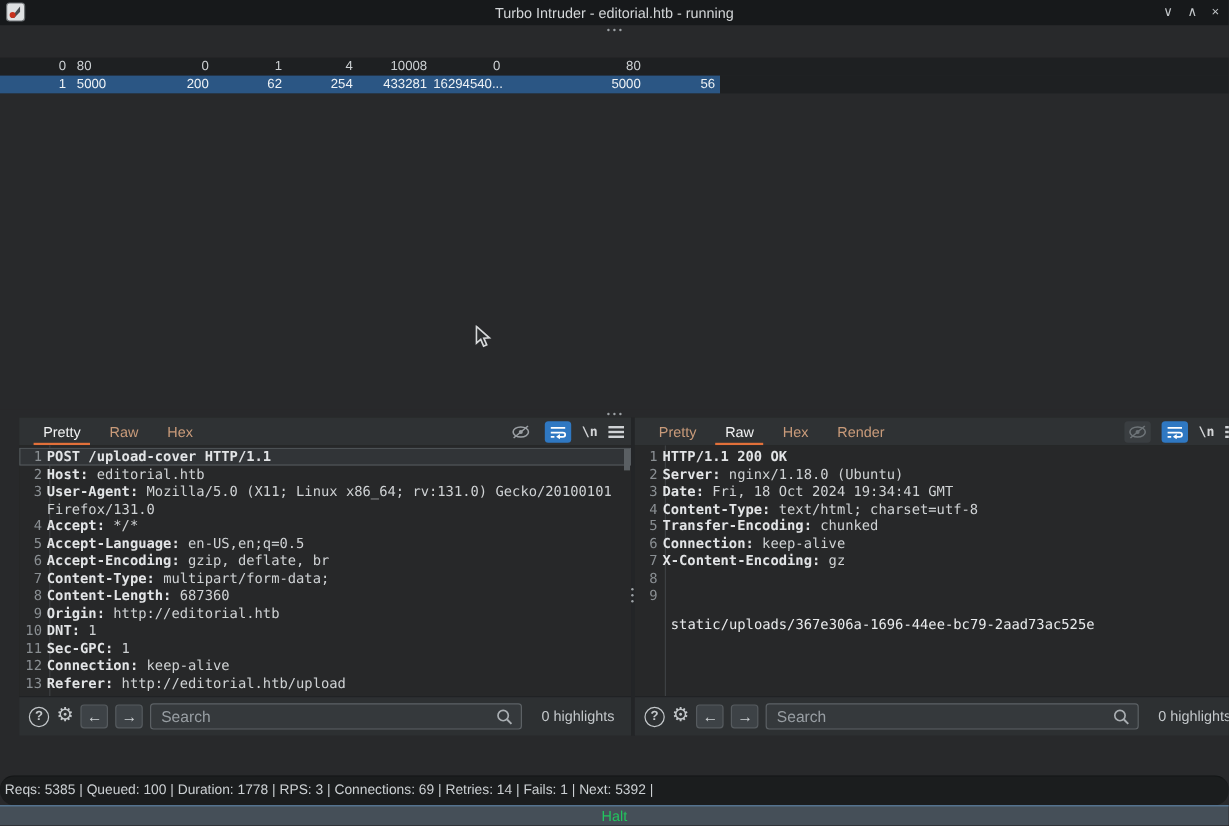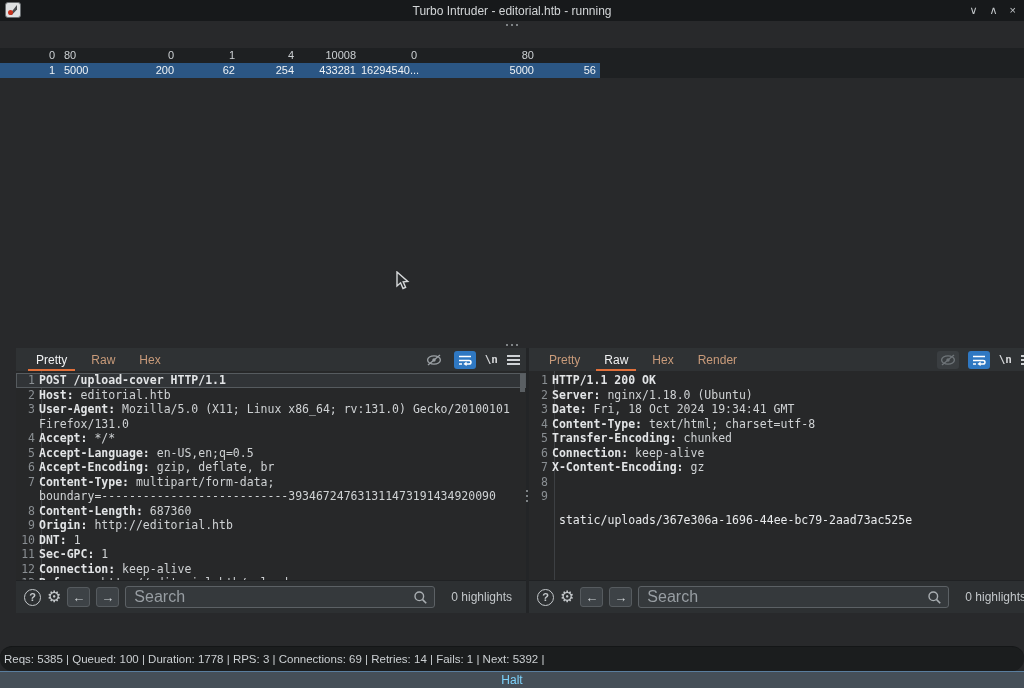--- a/index.html
+++ b/index.html
@@ -88,32 +88,32 @@
   .searchbar { height:33px; background:#2d3032; border-top:1px solid #202224;
                display:flex; align-items:center; gap:6px; padding:0 8px; }
   .help { width:17px; height:17px; border:1.5px solid #c4c8cb; border-radius:50%; color:#c4c8cb;
           font-size:11px; font-weight:bold; display:flex; align-items:center; justify-content:center; }
   .gear { color:#c4c8cb; font-size:16px; line-height:1; }
   .navbtn { width:23px; height:20px; background:#3d4246; border:1px solid #565b5f; border-radius:3px;
             color:#ced2d5; font-size:13px; line-height:1; display:flex; align-items:center; justify-content:center; }
   .searchfield { flex:1; height:22px; background:#35393c; border:1px solid #5c6165; border-radius:3px;
                  position:relative; display:flex; align-items:center; }
   .searchfield input { flex:1; background:transparent; border:none; outline:none; color:#c8ccd0;
-                       font-size:16px; font-family:"Liberation Sans", sans-serif; padding:0 26px 0 8px; }
+                       font-size:13px; font-family:"Liberation Sans", sans-serif; padding:0 26px 0 8px; }
   .searchfield input::placeholder { color:#989ea3; }
   .mag { position:absolute; right:6px; top:3px; }
   .highlights { color:#c4c8cb; font-size:12px; white-space:nowrap; padding:0 6px 0 10px; }
 
   
   .statusbar { position:absolute; top:646px; left:0; width:1024px; height:25px; background:#1b1d1e;
                border-top:1px solid #141617; display:flex; align-items:center;border-radius:12px; }
   .statustext { color:#ccd0d3; font-size:11.5px; padding-left:4px; white-space:nowrap; }
   .haltbar { position:absolute; top:671px; left:0; width:1024px; height:17px; background:#454f58;
              border-top:1px solid #5a7e9e; display:flex; align-items:center; justify-content:center; }
-  .haltlabel { color:#7dd3fc; font-size:12px; }
+  .haltlabel { color:#22c55e; font-size:12px; }
 
   .cursor { position:absolute; left:396px; top:193px; }
 </style>
 </head>
 <body>
 
 <div id="app">
 
   <div class="titlebar">
     <span class="appicon"></span>
@@ -262,24 +262,20 @@
             <div class="eline">
               <span class="lnum">6</span>
               <span class="ltext"><span class="hname">Accept-Encoding:</span><span> gzip, deflate, br</span></span>
             </div>
 
             <div class="eline">
               <span class="lnum">7</span>
               <span class="ltext"><span class="hname">Content-Type:</span><span> multipart/form-data;</span></span>
             </div>
 
-            <div class="eline">
-              <span class="lnum"></span>
-              <span class="ltext"><span class="hname"></span><span>boundary=---------------------------393467247631311473191434920090</span></span>
-            </div>
 
             <div class="eline">
               <span class="lnum">8</span>
               <span class="ltext"><span class="hname">Content-Length:</span><span> 687360</span></span>
             </div>
 
             <div class="eline">
               <span class="lnum">9</span>
               <span class="ltext"><span class="hname">Origin:</span><span> http://editorial.htb</span></span>
             </div>

